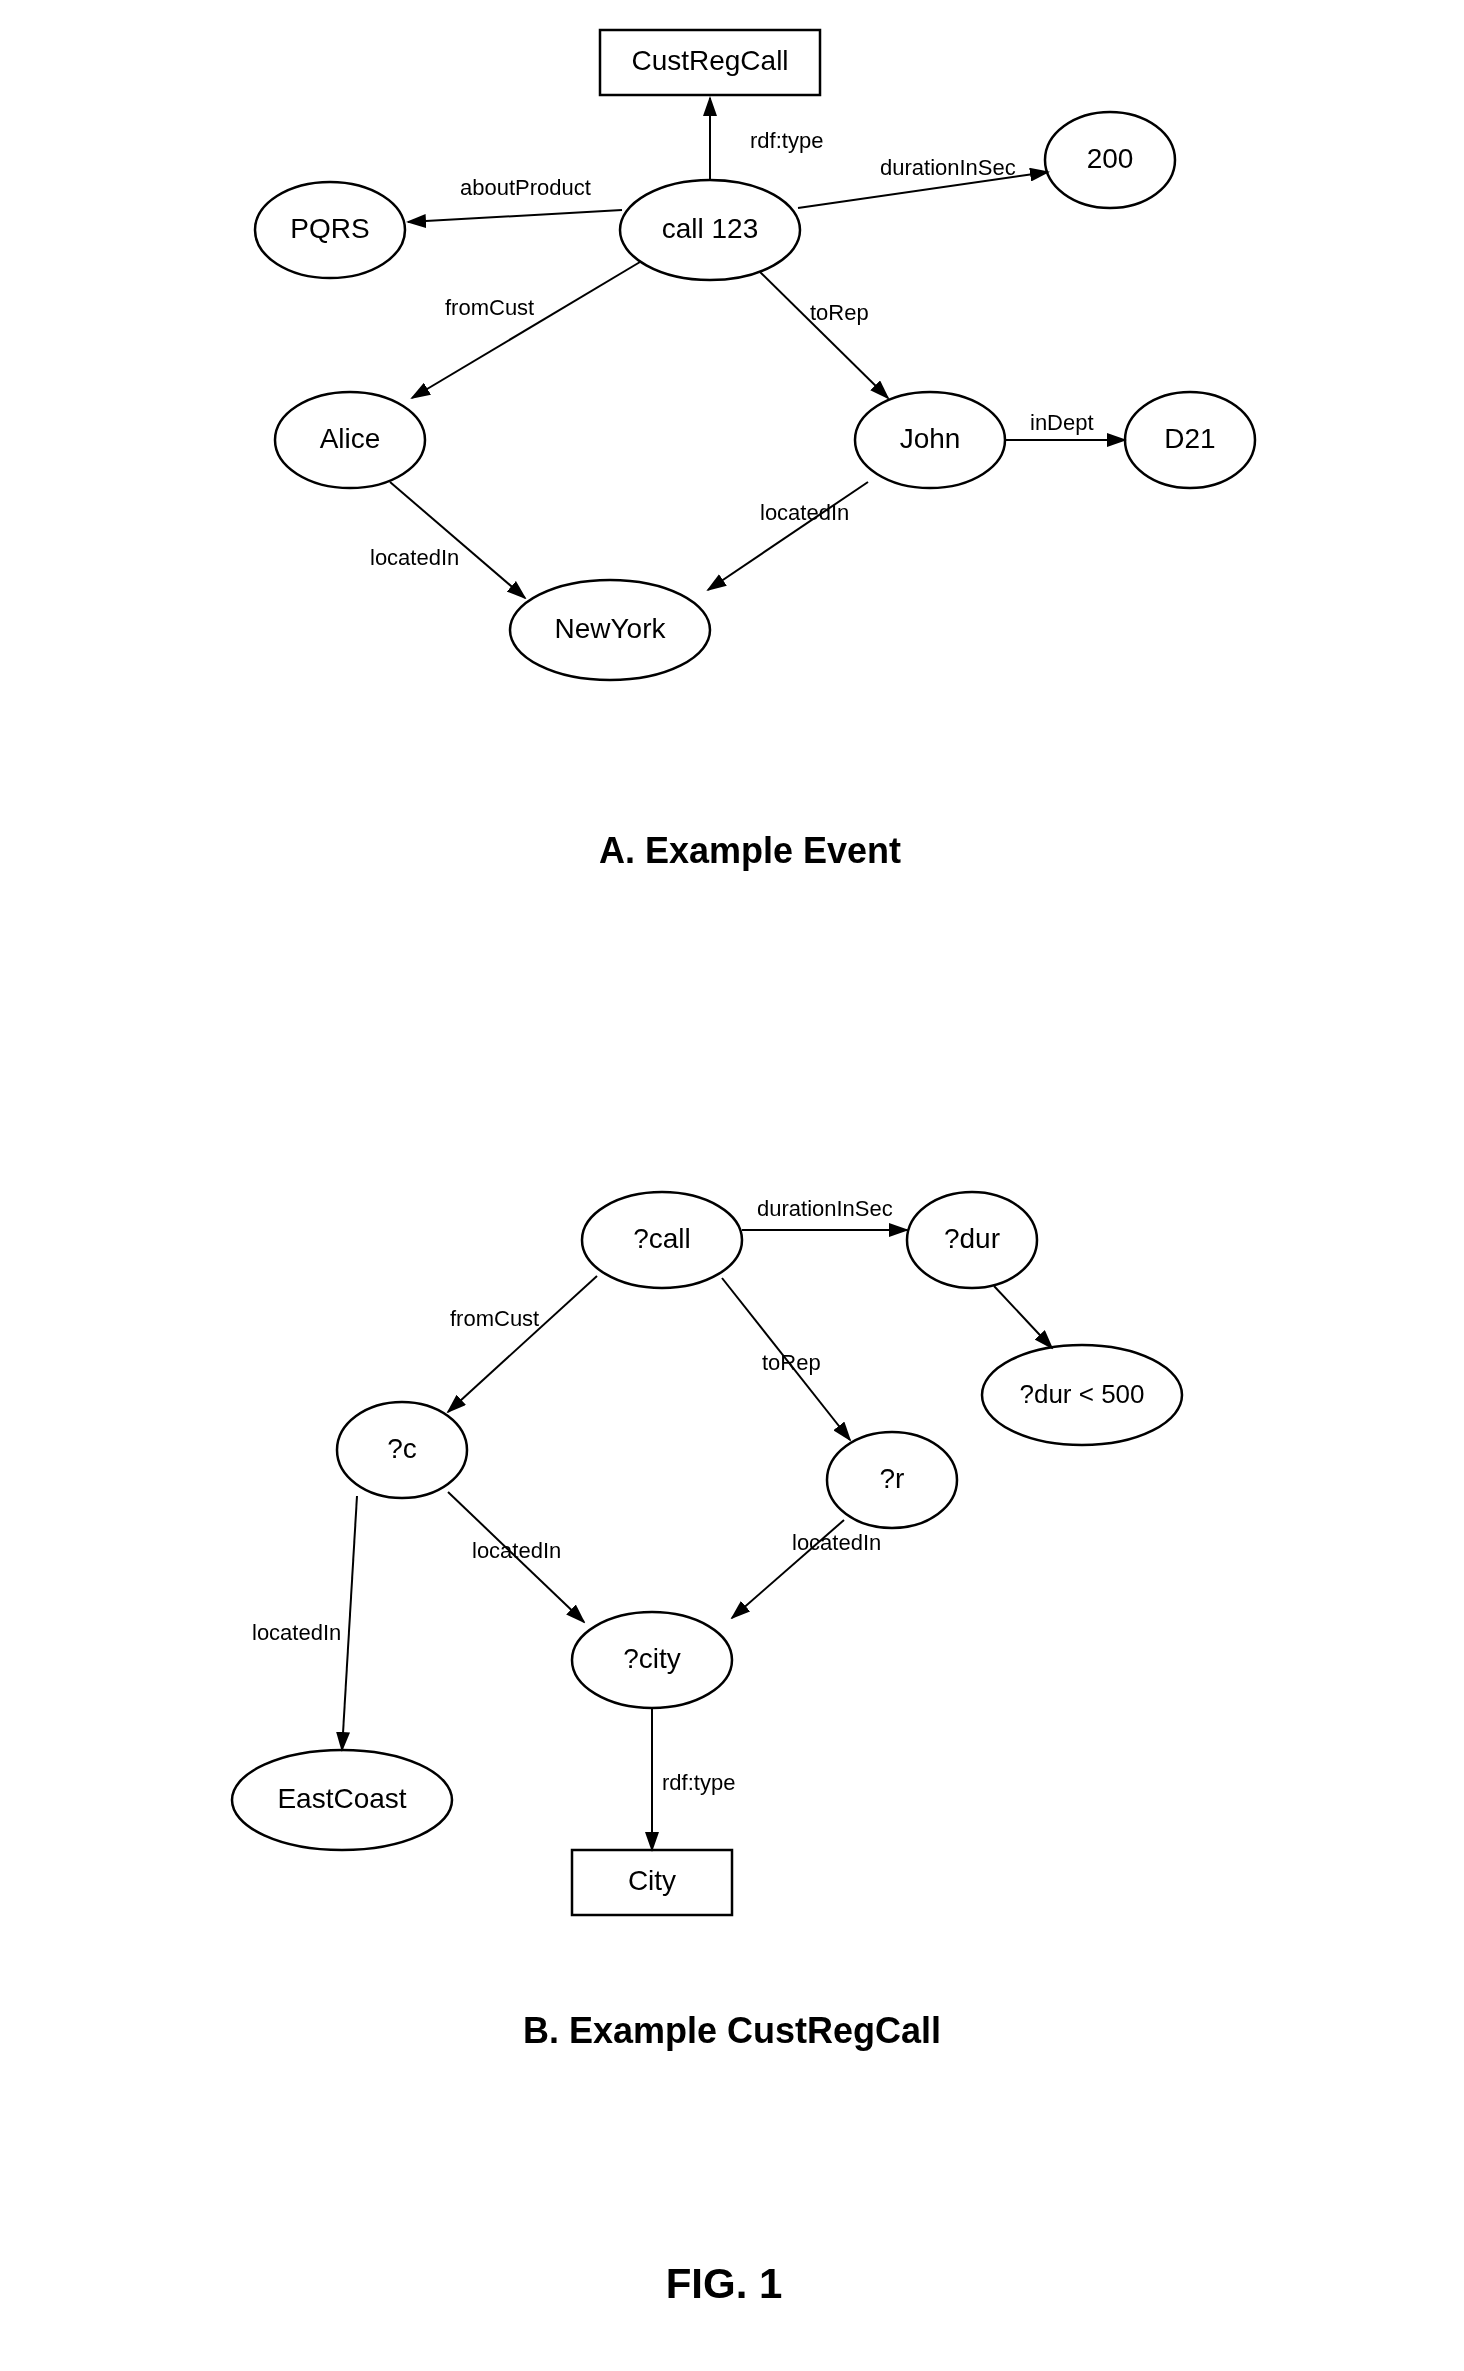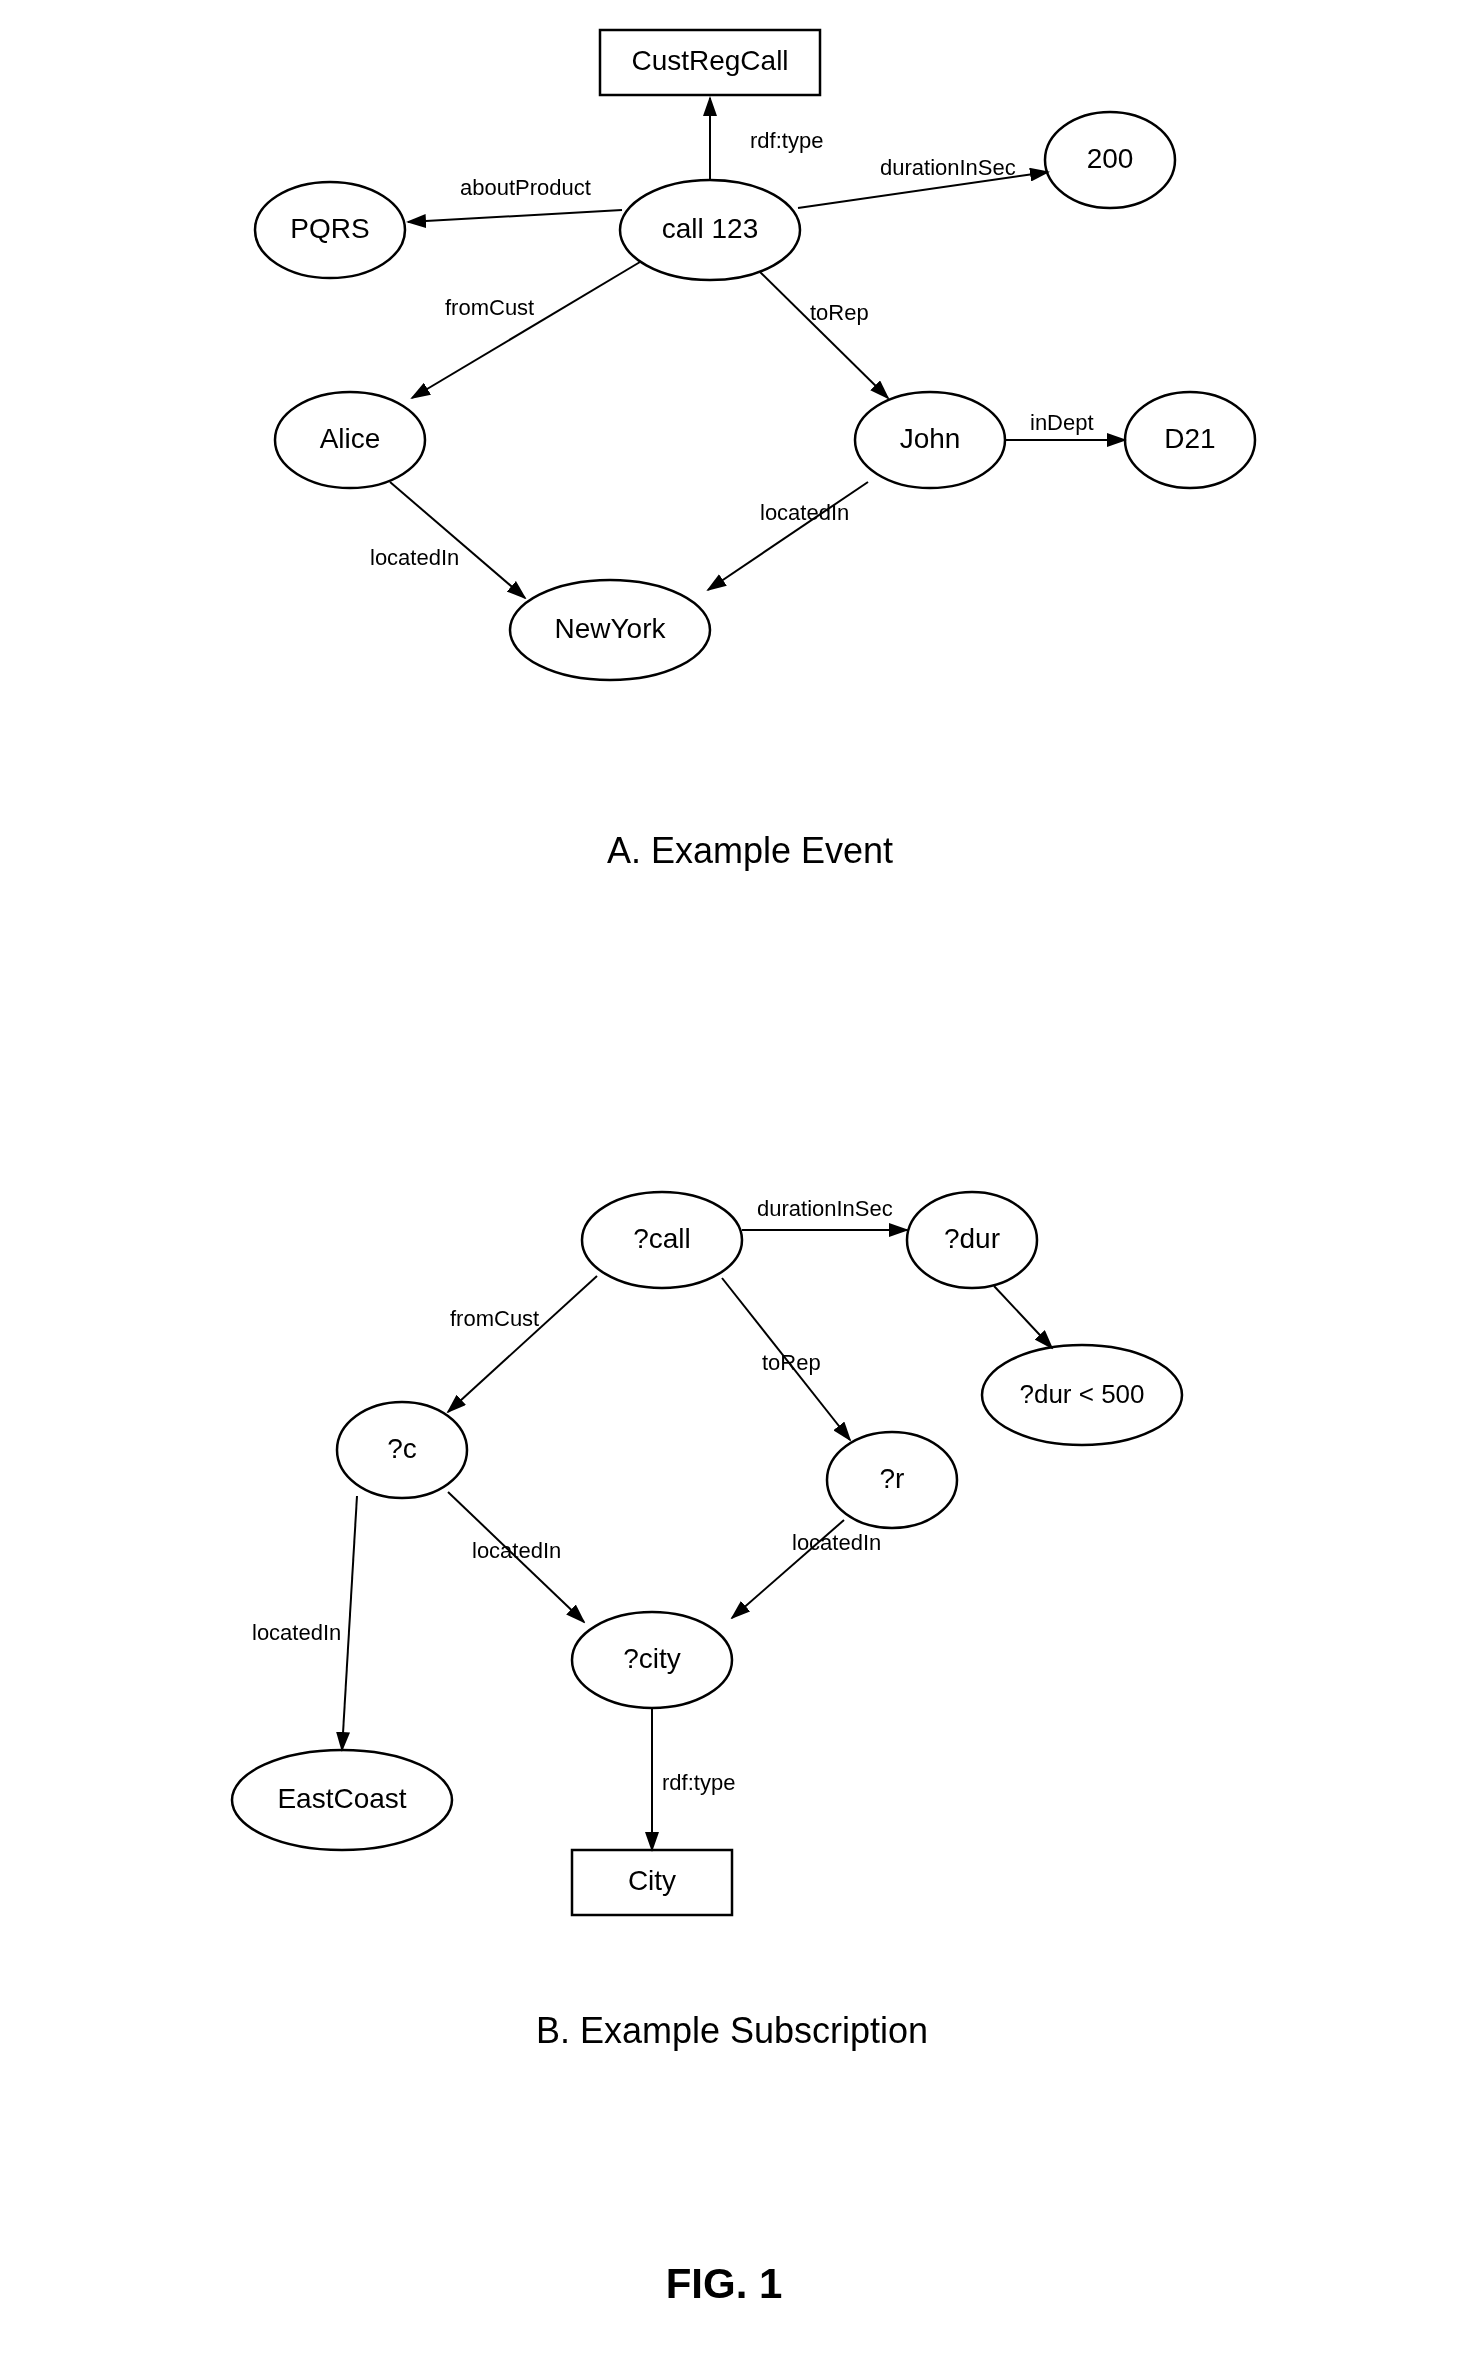--- a/index.html
+++ b/index.html
@@ -24,21 +24,21 @@
     .section-a {
       height: 1100px;
       padding-left: 36px;
     }
     .section-b {
       height: 1100px;
     }
     .section-label {
       text-align: center;
       font-size: 36px;
-      font-weight: normal;
+      font-weight: bold;
       color: #000;
       padding: 10px 0;
     }
     .fig-label {
       text-align: center;
       font-size: 42px;
       font-weight: bold;
       color: #000;
       padding: 20px 16px 30px 0;
     }
@@ -165,18 +165,18 @@
       <line x1="712" y1="380" x2="600" y2="478" stroke="black" stroke-width="2" marker-end="url(#arrowB)"></line>
       <text x="660" y="410" font-size="22" font-family="Arial">locatedIn</text>
 
       <line x1="225" y1="356" x2="210" y2="610" stroke="black" stroke-width="2" marker-end="url(#arrowB)"></line>
       <text x="120" y="500" font-size="22" font-family="Arial">locatedIn</text>
 
       <line x1="520" y1="568" x2="520" y2="710" stroke="black" stroke-width="2" marker-end="url(#arrowB)"></line>
       <text x="530" y="650" font-size="22" font-family="Arial">rdf:type</text>
 
     </svg>
-    <div class="section-label">B. Example Subscription</div>
+    <div class="section-label">B. Example CustRegCall</div>
   </div>
 
   <div class="fig-label">FIG. 1</div>
 
 </div>
 
 </body></html>

